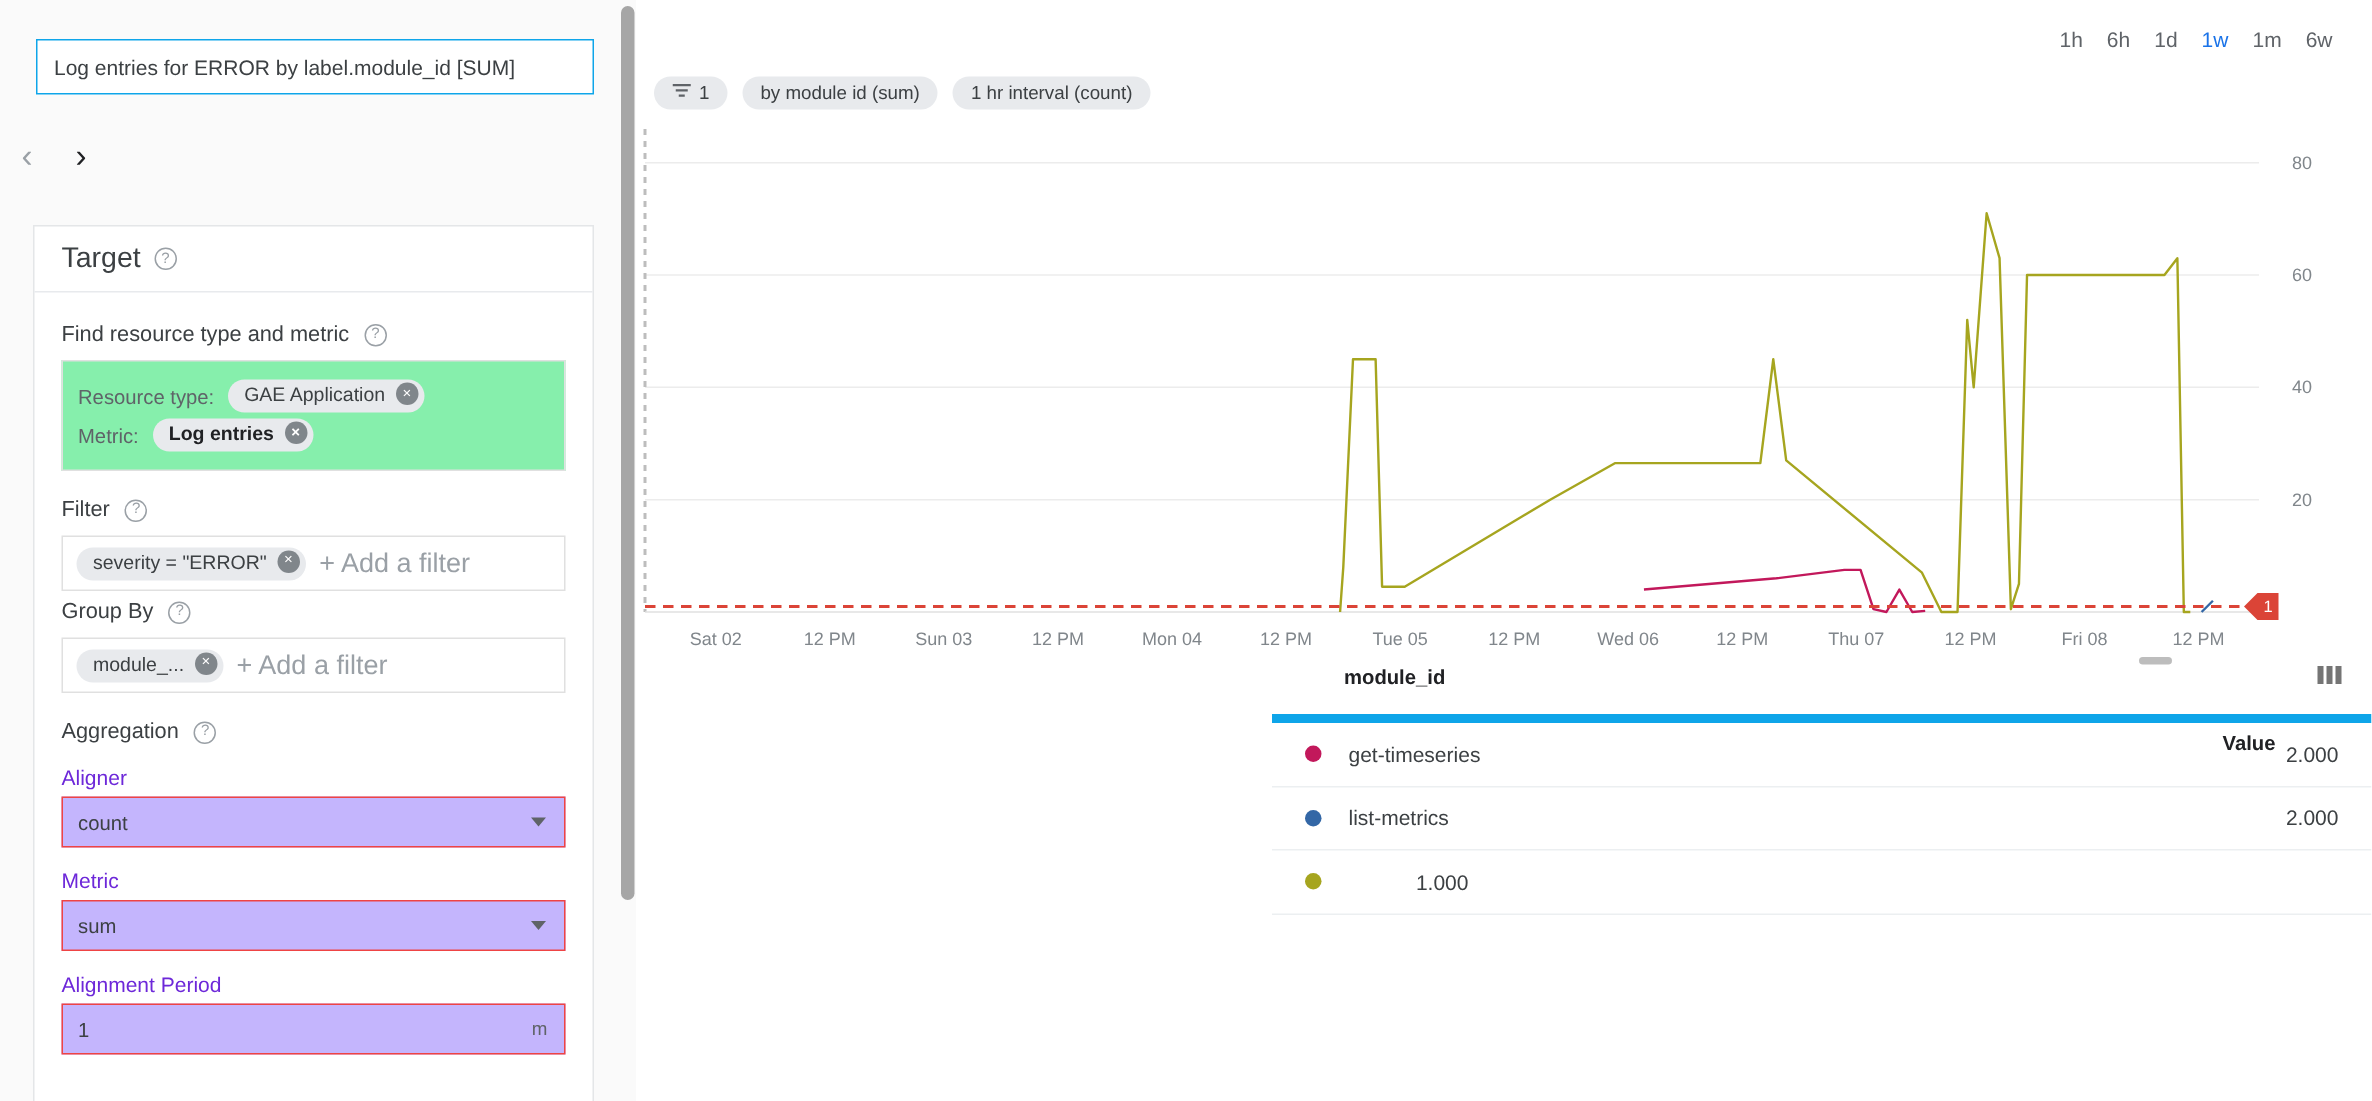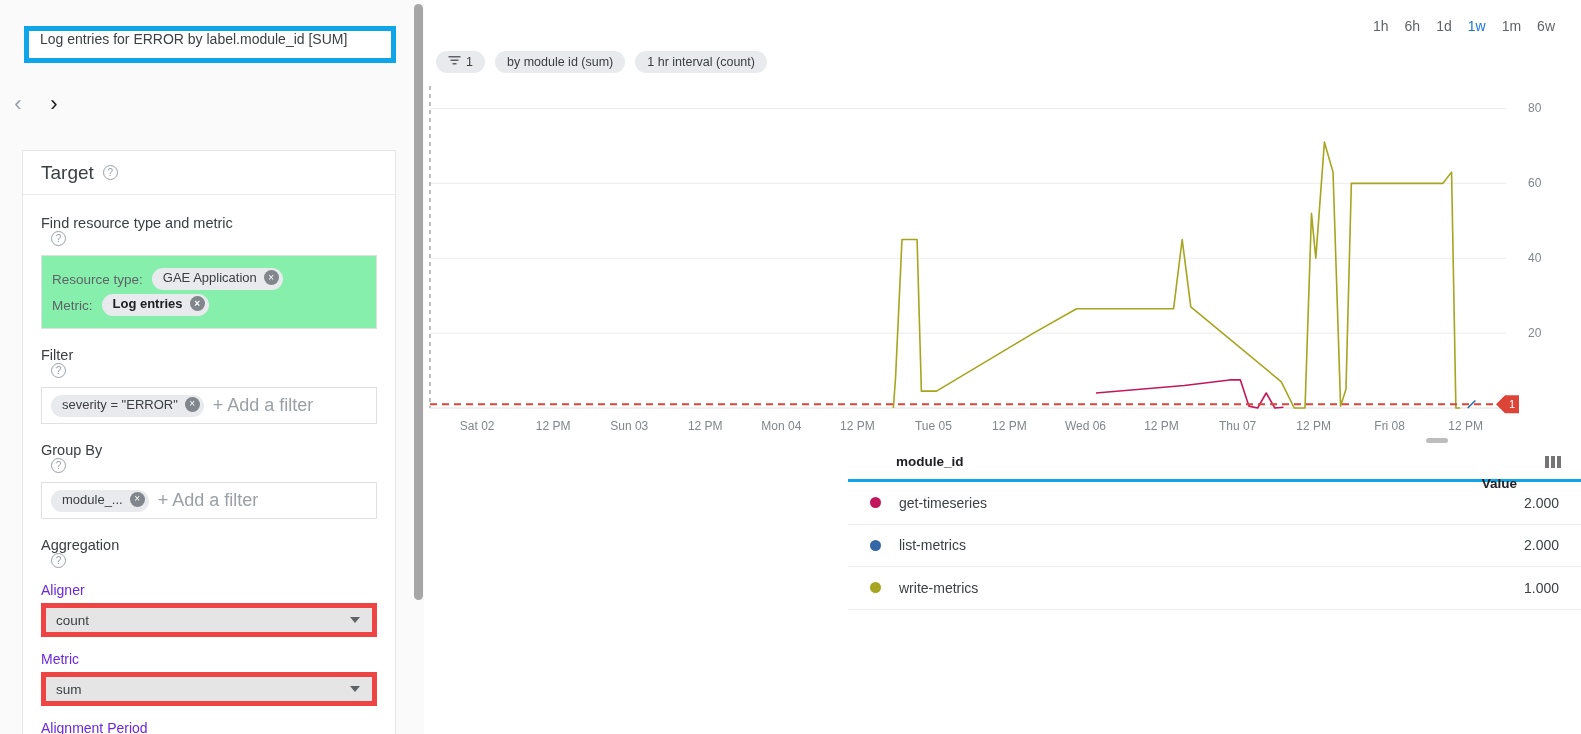--- a/index.html
+++ b/index.html
@@ -17,23 +17,23 @@
   .left-panel {
     position: relative;
     width: 424px; height: 734px;
     background: #fafafa;
     overflow: hidden;
     flex: none;
   }
   .title-box {
     position: absolute; left: 24px; top: 26px;
     width: 372px; height: 37px;
-    border: 5px solid #0ea5e9;
+    border: 1px solid #0ea5e9;
     background: #ffffff;
-    display: flex; align-items: flex-start;
+    display: flex; align-items: center;
     padding: 0 11px;
     font-size: 14px; color: #3c4043;
   }
   .tabs-row {
     position: absolute; left: 0; top: 80px;
     width: 413px; height: 48px;
     display: flex; align-items: stretch;
     background: #fafafa;
   }
   .tab-arrow {
@@ -76,23 +76,22 @@
   }
   .help {
     display: inline-flex; align-items: center; justify-content: center;
     width: 15px; height: 15px; border-radius: 50%;
     border: 1px solid #9aa0a6; color: #9aa0a6;
     font-size: 10px; line-height: 1; margin-left: 9px;
     vertical-align: middle;
   }
   .card-body { padding: 16px 18px 22px 18px; }
   .section-label {
-    font-size: 14.5px; color: #3c4043; display: flex; align-items: flex-start;
+    font-size: 14.5px; color: #3c4043; display: flex; align-items: center;
     margin: 4px 0 9px 0;
-    flex-direction: column;
   }
   .section-label .help { margin-left: 10px; }
 
   .box {
     border: 1px solid #e0e0e0; background: #86efac;
     padding: 8px 10px;
   }
   .kv-row { display: flex; align-items: center; margin: 4px 0; }
   .kv-key { font-size: 13.5px; color: #5f6368; margin-right: 9px; }
   .chip {
@@ -109,21 +108,21 @@
     margin-left: 7px; line-height: 1;
   }
   .filter-box {
     border: 1px solid #e0e0e0; background: #fff;
     height: 37px; display: flex; align-items: center; padding: 0 9px;
   }
   .add-filter { font-size: 18px; color: #9aa0a6; margin-left: 9px; }
 
   .field-label { font-size: 14px; color: #6d28d9; margin: 14px 0 5px 0; }
   .select {
-    height: 34px; border: 5px solid #ef4444; background: #e5e5e5;
+    height: 34px; border: 1px solid #ef4444; background: #c4b5fd;
     display: flex; align-items: center; padding: 0 10px;
     font-size: 13.5px; color: #3c4043; position: relative;
   }
   .caret {
     position: absolute; right: 12px; top: 50%; transform: translateY(-50%);
     width: 0; height: 0; border-left: 5px solid transparent;
     border-right: 5px solid transparent; border-top: 6px solid #5f6368;
   }
   .unit { position: absolute; right: 11px; font-size: 12.5px; color: #5f6368; }
 
@@ -161,22 +160,22 @@
   }
   .legend-table {
     position: absolute; left: 424px; top: 444px; right: 0; bottom: 0;
     background: #fff;
   }
   .drag-handle {
     position: absolute; left: 578px; top: -6px;
     width: 22px; height: 5px; border-radius: 3px; background: #bdbdbd;
   }
   .lt-header {
-    display: flex; align-items: center;
-    height: 38px; border-bottom: 3px solid #0ea5e9;
+    display: flex; align-items: flex-start;
+    height: 38px; border-bottom: 6px solid #0ea5e9;
     padding: 0 0 0 48px; font-size: 13.5px; font-weight: bold; color: #202124;
   }
   .lt-row {
     display: flex; align-items: center; height: 42.5px;
     border-bottom: 1px solid #eceff1; padding-left: 22px;
     font-size: 14px; color: #3c4043;
   }
   .dot { width: 11px; height: 11px; border-radius: 50%; flex: none; }
   .lt-name { margin-left: 18px; flex: 1; }
   .lt-val { width: 120px; text-align: right; padding-right: 22px; }
@@ -236,21 +235,21 @@
           <span class="help">?</span>
         </div>
         <div class="filter-box">
           <span class="chip light">
             <span>severity = "ERROR"</span>
             <span class="x">×</span>
           </span>
           <span class="add-filter">+ Add a filter</span>
         </div>
 
-        <div class="section-label" style="margin-top:18px">
+        <div class="section-label" style="margin-top:6px">
           <span>Group By</span>
           <span class="help">?</span>
         </div>
         <div class="filter-box">
           <span class="chip light">
             <span>module_...</span>
             <span class="x">×</span>
           </span>
           <span class="add-filter">+ Add a filter</span>
         </div>
@@ -369,19 +368,18 @@
         <span class="lt-name">get-timeseries</span>
         <span class="lt-val">2.000</span>
       </div>
       <div class="lt-row">
         <span class="dot" id="dot1" style="background: rgb(51, 103, 166);"></span>
         <span class="lt-name">list-metrics</span>
         <span class="lt-val">2.000</span>
       </div>
       <div class="lt-row">
         <span class="dot" id="dot2" style="background: rgb(166, 165, 31);"></span>
-        <span class="lt-name">write-metrics</span>
         <span class="lt-val">1.000</span>
       </div>
     </div>
 
   </div>
 </div>
 
 </body></html>

